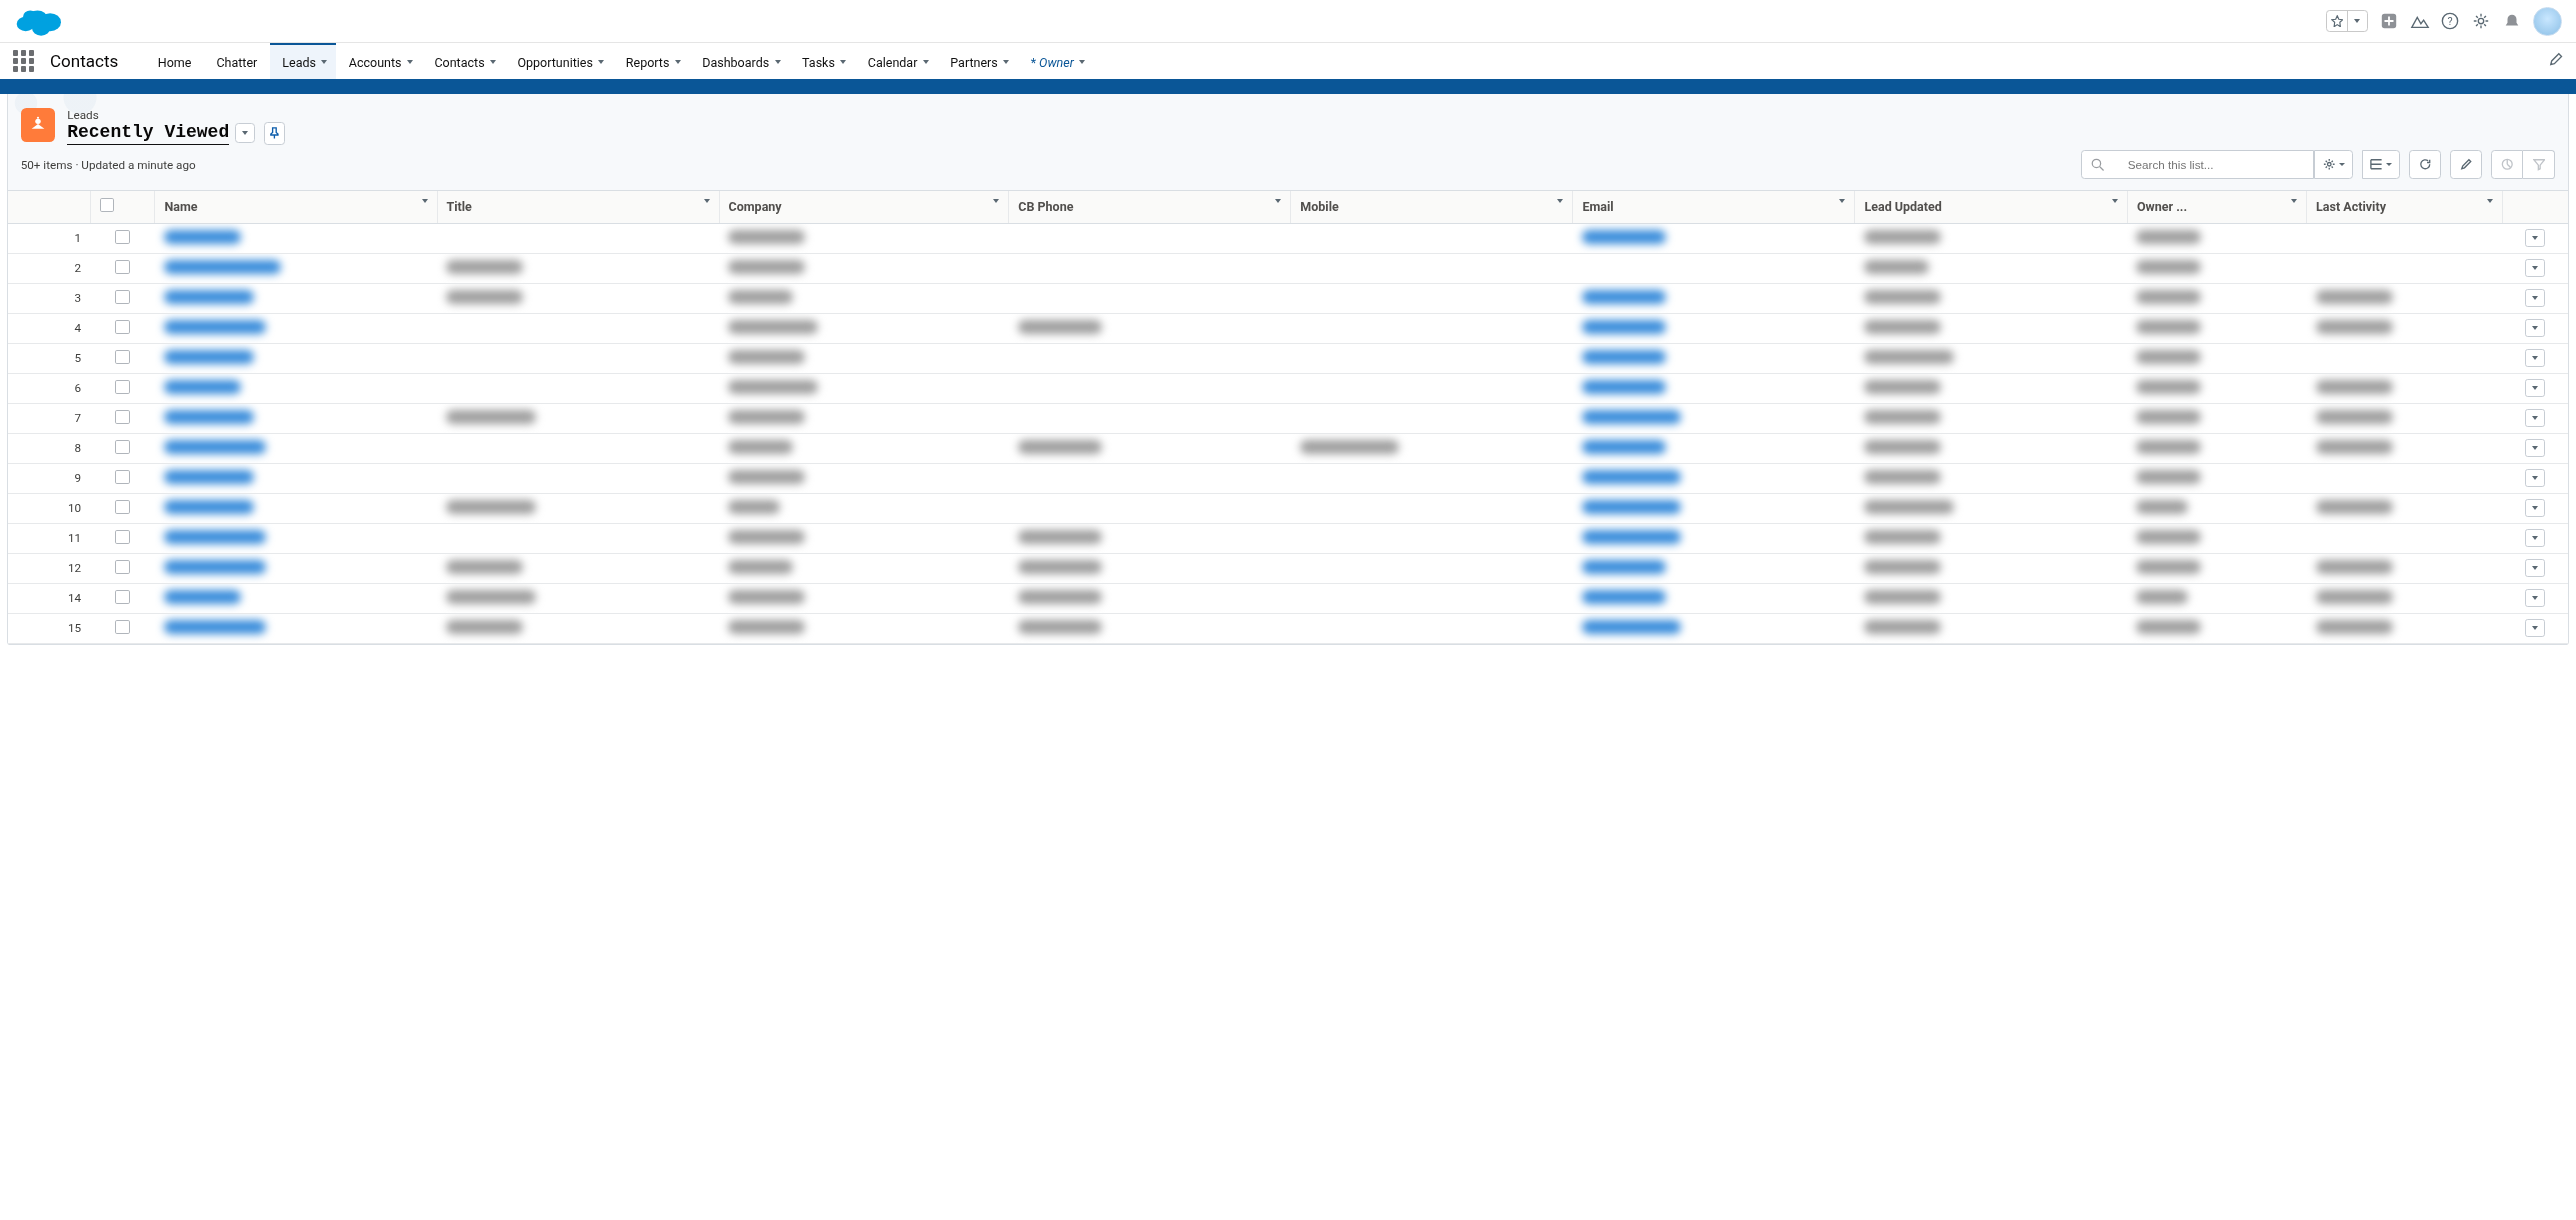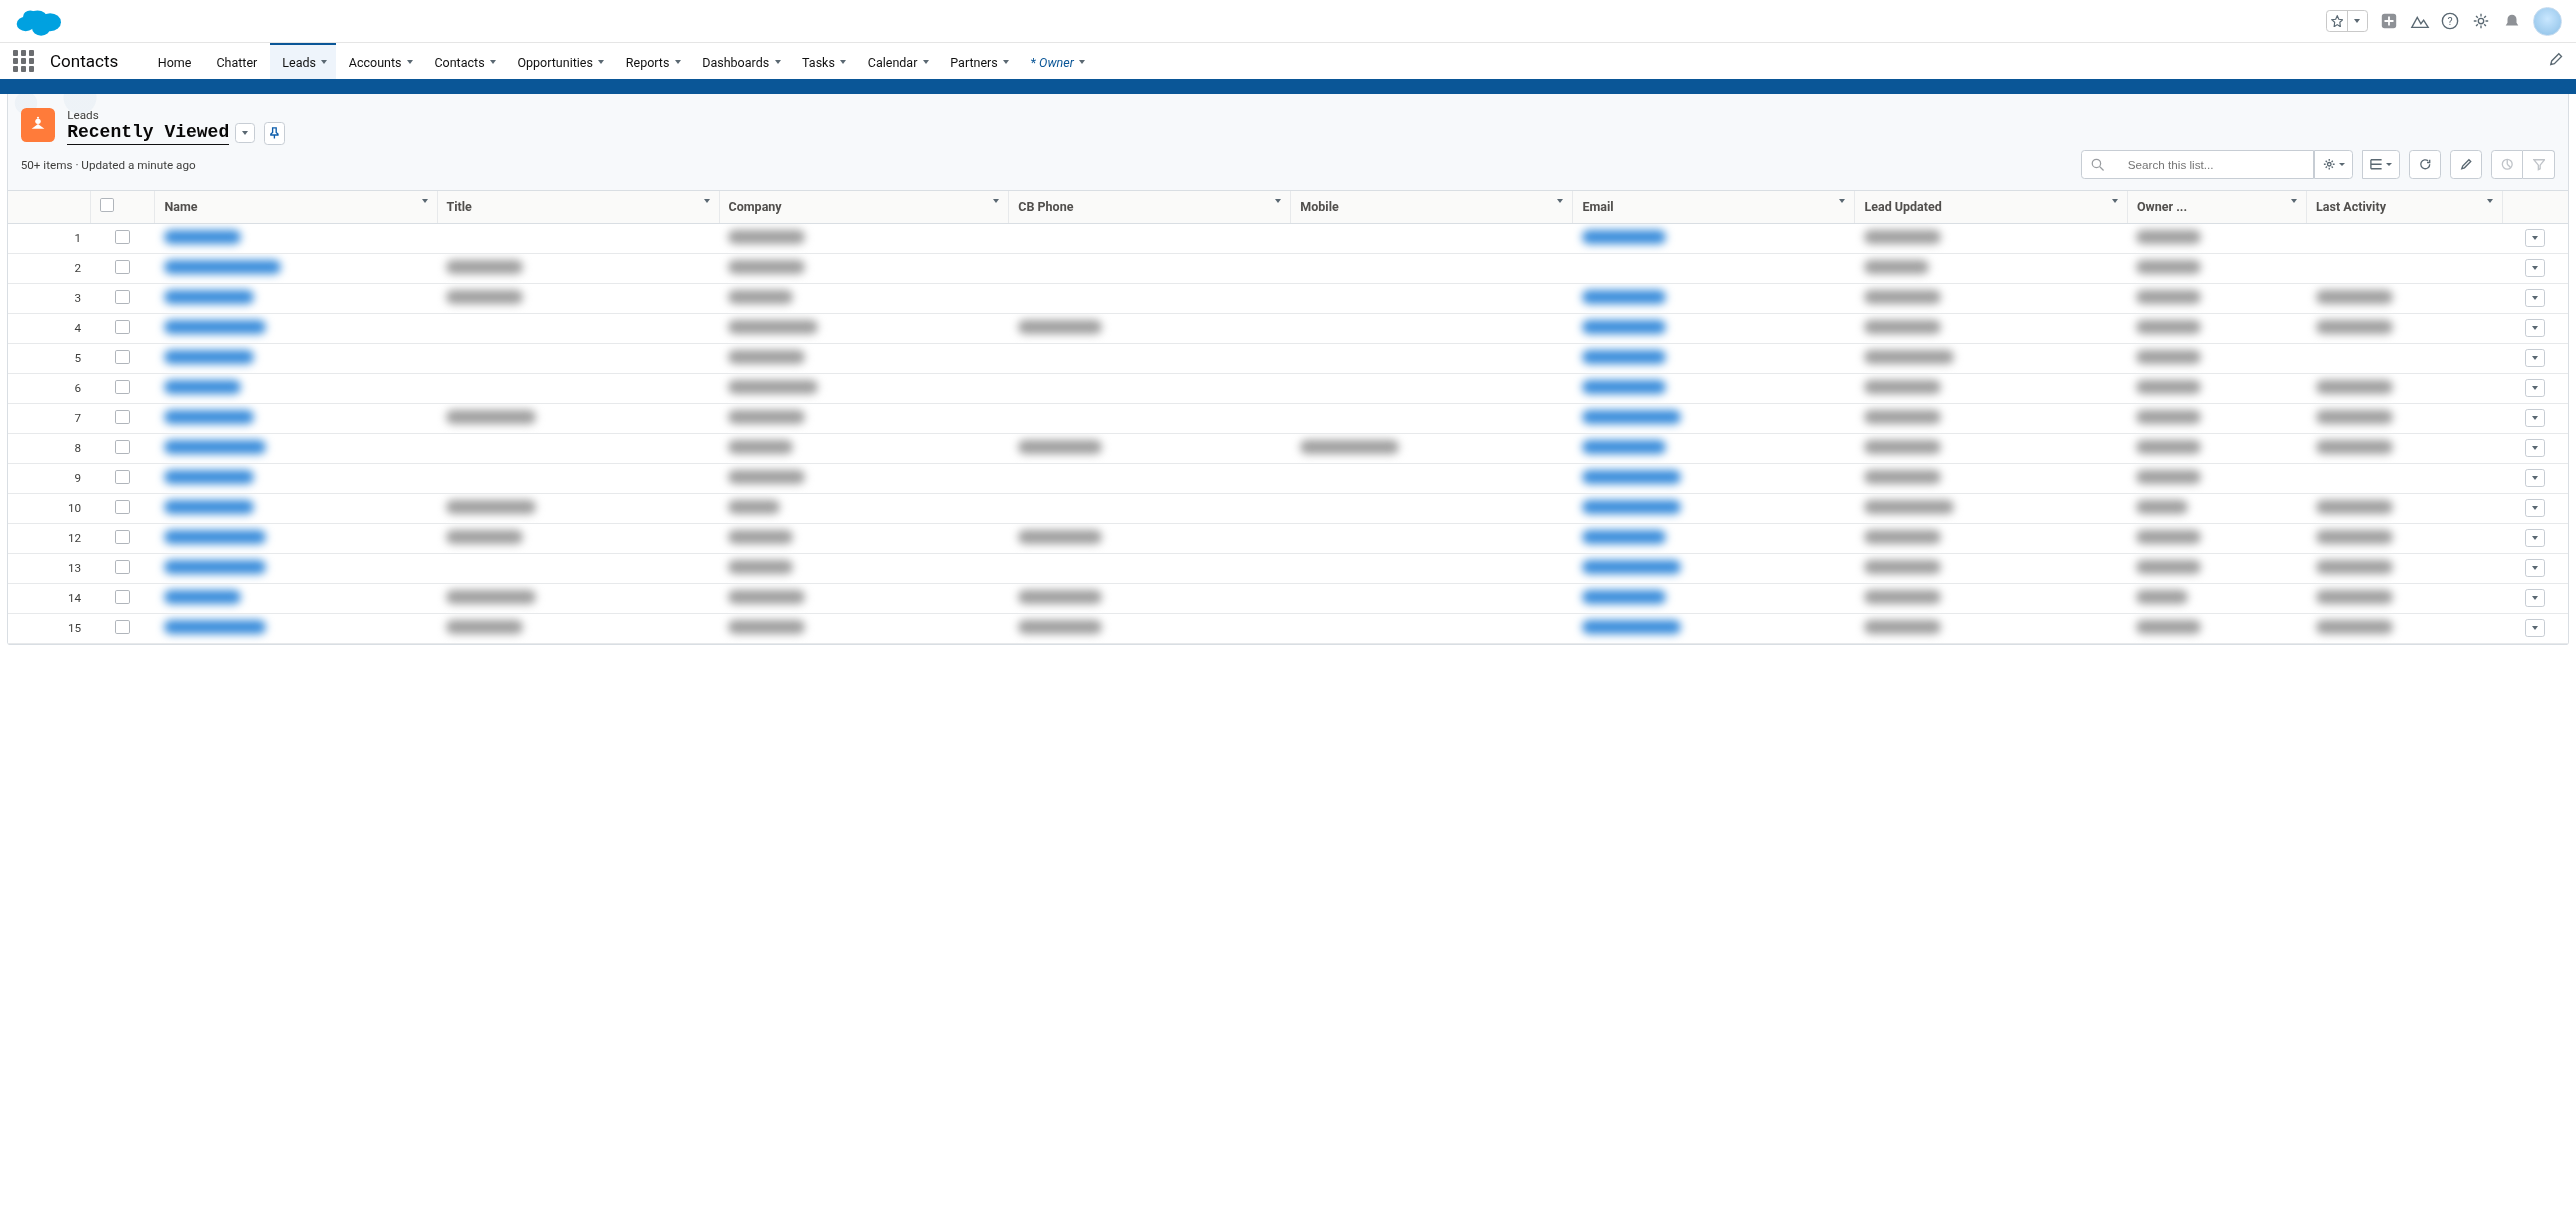--- a/index.html
+++ b/index.html
@@ -543,52 +543,52 @@
             <td class="col-mobile"></td>
             <td class="col-email"><span class="blur link" style="width:99px"></span></td>
             <td class="col-status"><span class="blur text" style="width:90px"></span></td>
             <td class="col-owner"><span class="blur text" style="width:52px"></span></td>
             <td class="col-activity"><span class="blur text" style="width:77px"></span></td>
             <td class="col-rowaction"><span class="row-action-btn">
                 <span class="caret-down"></span>
               </span></td>
           </tr>
           <tr>
+            <td class="col-rownum">11</td>
+            <td class="col-check"><span class="checkbox"></span></td>
+            <td class="col-name"><span class="blur link" style="width:102px"></span></td>
+            <td class="col-title"></td>
+            <td class="col-company"><span class="blur text" style="width:77px"></span></td>
+            <td class="col-cbphone"><span class="blur text" style="width:84px"></span></td>
+            <td class="col-mobile"></td>
+            <td class="col-email"><span class="blur link" style="width:99px"></span></td>
+            <td class="col-status"><span class="blur text" style="width:77px"></span></td>
+            <td class="col-owner"><span class="blur text" style="width:65px"></span></td>
+            <td class="col-activity"></td>
+            <td class="col-rowaction"><span class="row-action-btn">
+                <span class="caret-down"></span>
+              </span></td>
+          </tr>
+          <tr>
             <td class="col-rownum">12</td>
             <td class="col-check"><span class="checkbox"></span></td>
             <td class="col-name"><span class="blur link" style="width:102px"></span></td>
             <td class="col-title"><span class="blur text" style="width:77px"></span></td>
             <td class="col-company"><span class="blur text" style="width:65px"></span></td>
             <td class="col-cbphone"><span class="blur text" style="width:84px"></span></td>
             <td class="col-mobile"></td>
             <td class="col-email"><span class="blur link" style="width:84px"></span></td>
             <td class="col-status"><span class="blur text" style="width:77px"></span></td>
             <td class="col-owner"><span class="blur text" style="width:65px"></span></td>
             <td class="col-activity"><span class="blur text" style="width:77px"></span></td>
             <td class="col-rowaction"><span class="row-action-btn">
                 <span class="caret-down"></span>
               </span></td>
           </tr>
           <tr>
-            <td class="col-rownum">13</td>
-            <td class="col-check"><span class="checkbox"></span></td>
-            <td class="col-name"><span class="blur link" style="width:102px"></span></td>
-            <td class="col-title"></td>
-            <td class="col-company"><span class="blur text" style="width:65px"></span></td>
-            <td class="col-cbphone"></td>
-            <td class="col-mobile"></td>
-            <td class="col-email"><span class="blur link" style="width:99px"></span></td>
-            <td class="col-status"><span class="blur text" style="width:77px"></span></td>
-            <td class="col-owner"><span class="blur text" style="width:65px"></span></td>
-            <td class="col-activity"><span class="blur text" style="width:77px"></span></td>
-            <td class="col-rowaction"><span class="row-action-btn">
-                <span class="caret-down"></span>
-              </span></td>
-          </tr>
-          <tr>
             <td class="col-rownum">14</td>
             <td class="col-check"><span class="checkbox"></span></td>
             <td class="col-name"><span class="blur link" style="width:77px"></span></td>
             <td class="col-title"><span class="blur text" style="width:90px"></span></td>
             <td class="col-company"><span class="blur text" style="width:77px"></span></td>
             <td class="col-cbphone"><span class="blur text" style="width:84px"></span></td>
             <td class="col-mobile"></td>
             <td class="col-email"><span class="blur link" style="width:84px"></span></td>
             <td class="col-status"><span class="blur text" style="width:77px"></span></td>
             <td class="col-owner"><span class="blur text" style="width:52px"></span></td>

